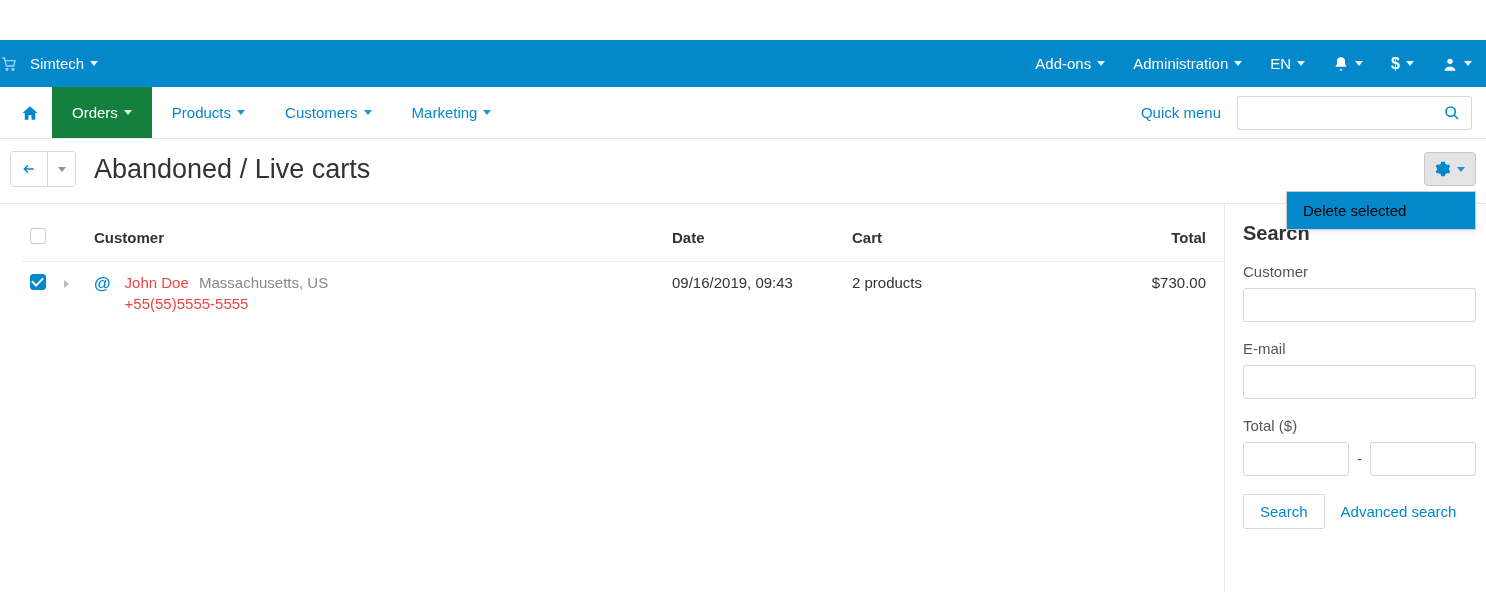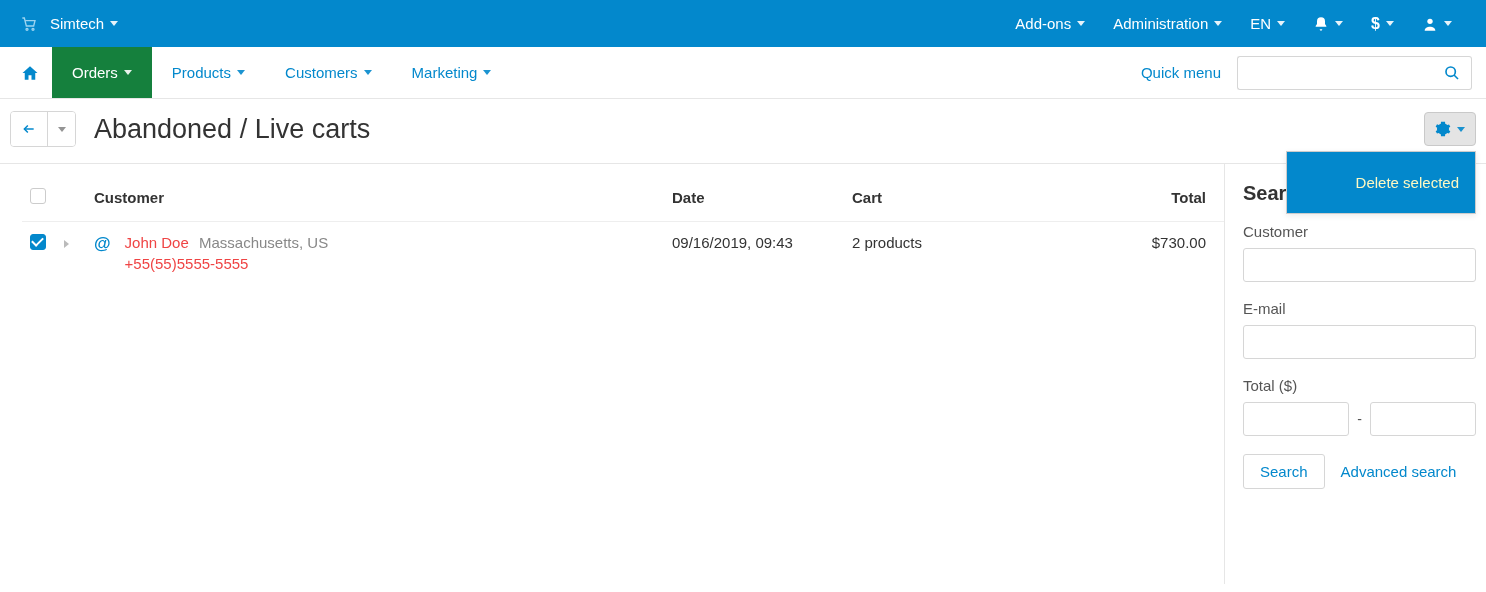--- a/index.html
+++ b/index.html
@@ -1,19 +1,19 @@
 <!DOCTYPE html>
 <html><head>
 <meta charset="utf-8">
 <style>
   * { box-sizing: border-box; margin: 0; padding: 0; }
   body { font-family: -apple-system, BlinkMacSystemFont, "Segoe UI", Helvetica, Arial, sans-serif; font-size: 14px; color: #333; background: #fff; width: 1486px; height: 592px; overflow: hidden; position: relative; }
 
   
-  .topbar { background: #0388cc; color: #fff; height: 47px; display: flex; align-items: center; padding: 0 20px; }
+  .topbar { background: #0388cc; color: #fff; height: 47px; display: flex; align-items: center; padding: 0 0; margin-top: 40px; }
   .topbar-left { display: flex; align-items: center; gap: 8px; }
   .topbar-right { margin-left: auto; display: flex; align-items: center; gap: 0; }
   .topbar-item { padding: 0 14px; height: 47px; display: flex; align-items: center; gap: 6px; color: #fff; cursor: pointer; font-size: 15px; }
   .caret-down { display: inline-block; width: 0; height: 0; border-left: 4px solid transparent; border-right: 4px solid transparent; border-top: 5px solid currentColor; vertical-align: middle; opacity: 0.9; }
   .topbar .brand-icon { opacity: .85; }
 
   
   .mainnav { background: #fff; height: 52px; display: flex; align-items: stretch; border-bottom: 1px solid #e6e6e6; padding: 0 8px 0 8px; }
   .mainnav .home { width: 44px; display: flex; align-items: center; justify-content: center; color: #0388cc; cursor: pointer; }
   .mainnav .item { display: flex; align-items: center; padding: 0 20px; color: #0388cc; gap: 6px; cursor: pointer; font-size: 15px; }
@@ -25,21 +25,21 @@
   .mainnav .search-btn { width: 40px; height: 34px; border: 1px solid #d6d6d6; border-left: none; background: #fff; border-radius: 0 3px 3px 0; display: flex; align-items: center; justify-content: center; color: #0388cc; cursor: pointer; }
 
   
   .titlebar { display: flex; align-items: center; padding: 12px 10px 16px 10px; border-bottom: 1px solid #e6e6e6; position: relative; }
   .back-group { display: flex; border: 1px solid #d6d6d6; border-radius: 4px; overflow: hidden; }
   .back-btn { width: 36px; height: 34px; display: flex; align-items: center; justify-content: center; background: #fff; color: #0388cc; cursor: pointer; }
   .back-menu { width: 28px; height: 34px; display: flex; align-items: center; justify-content: center; border-left: 1px solid #d6d6d6; background: #fff; color: #888; cursor: pointer; }
   .page-title { font-size: 27px; font-weight: 400; color: #333; margin-left: 18px; }
   .gear-group { margin-left: auto; display: flex; border: 1px solid #c9c9c9; border-radius: 4px; background: #e4e4e4; height: 34px; align-items: center; padding: 0 10px; gap: 6px; color: #0388cc; cursor: pointer; }
   .dropdown-menu { position: absolute; right: 10px; top: 52px; background: #fff; border: 1px solid #ccc; min-width: 190px; box-shadow: 0 2px 6px rgba(0,0,0,.08); z-index: 100; }
-  .dropdown-menu .active-item { background: #0388cc; color: #fef9c3; padding: 22px 16px; cursor: pointer; font-size: 15px; text-align: right; }
+  .dropdown-menu .active-item { background: #0388cc; color: #000000; padding: 10px 16px; cursor: pointer; font-size: 15px; }
 
   
   .content { display: flex; }
   .main-col { flex: 1; padding: 10px 0 0 22px; }
   .side-col { width: 262px; border-left: 1px solid #e6e6e6; padding: 18px 10px 18px 18px; background: #fff; min-height: 420px; }
 
   
   table.list { width: 100%; border-collapse: collapse; }
   table.list th { text-align: left; font-weight: 700; font-size: 15px; color: #333; padding: 14px 8px; border-bottom: 1px solid #eee; }
   table.list th.right, table.list td.right { text-align: right; }

